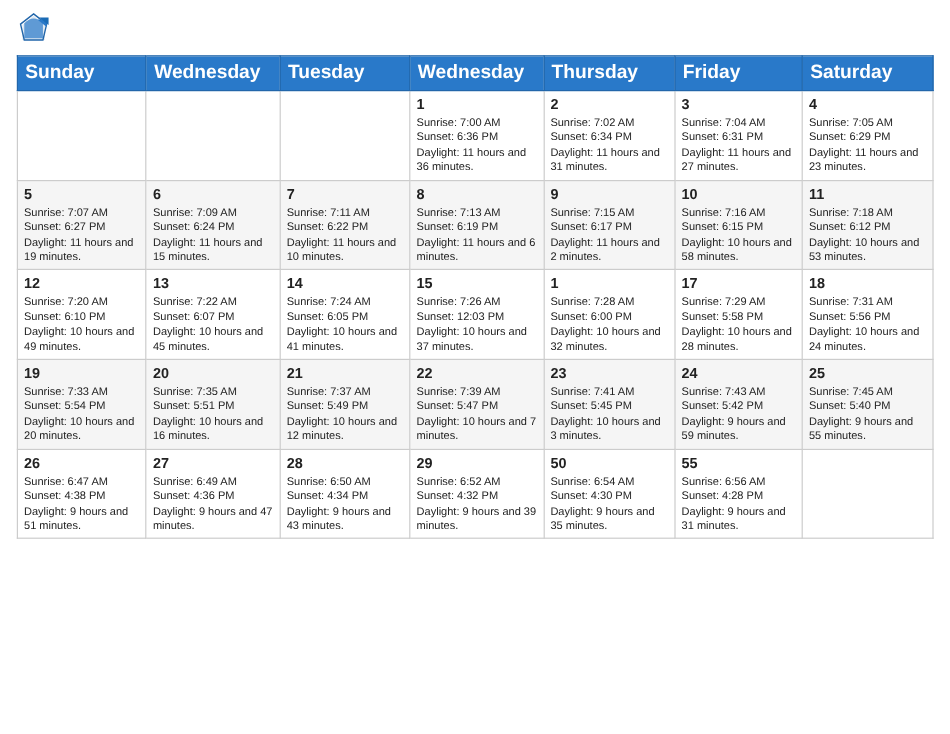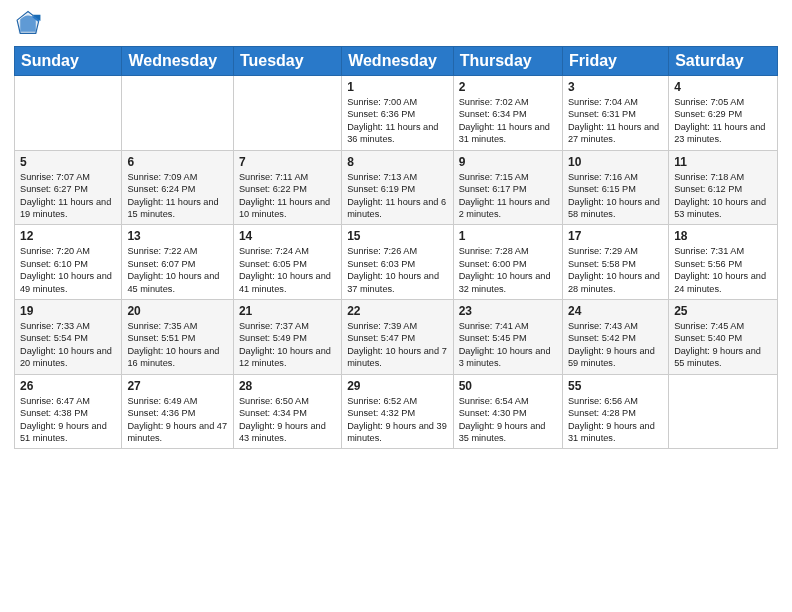--- a/index.html
+++ b/index.html
@@ -239,21 +239,21 @@
           <td>
             <div class="day-num">14</div>
             <div class="day-info">Sunrise: 7:24 AM
 Sunset: 6:05 PM
 Daylight: 10 hours
 and 41 minutes.</div>
           </td>
           <td>
             <div class="day-num">15</div>
             <div class="day-info">Sunrise: 7:26 AM
-Sunset: 6:03 PM
+Sunset: 12:03 PM
 Daylight: 10 hours
 and 37 minutes.</div>
           </td>
           <td>
             <div class="day-num">1</div>
             <div class="day-info">Sunrise: 7:28 AM
 Sunset: 6:00 PM
 Daylight: 10 hours
 and 32 minutes.</div>
           </td>

